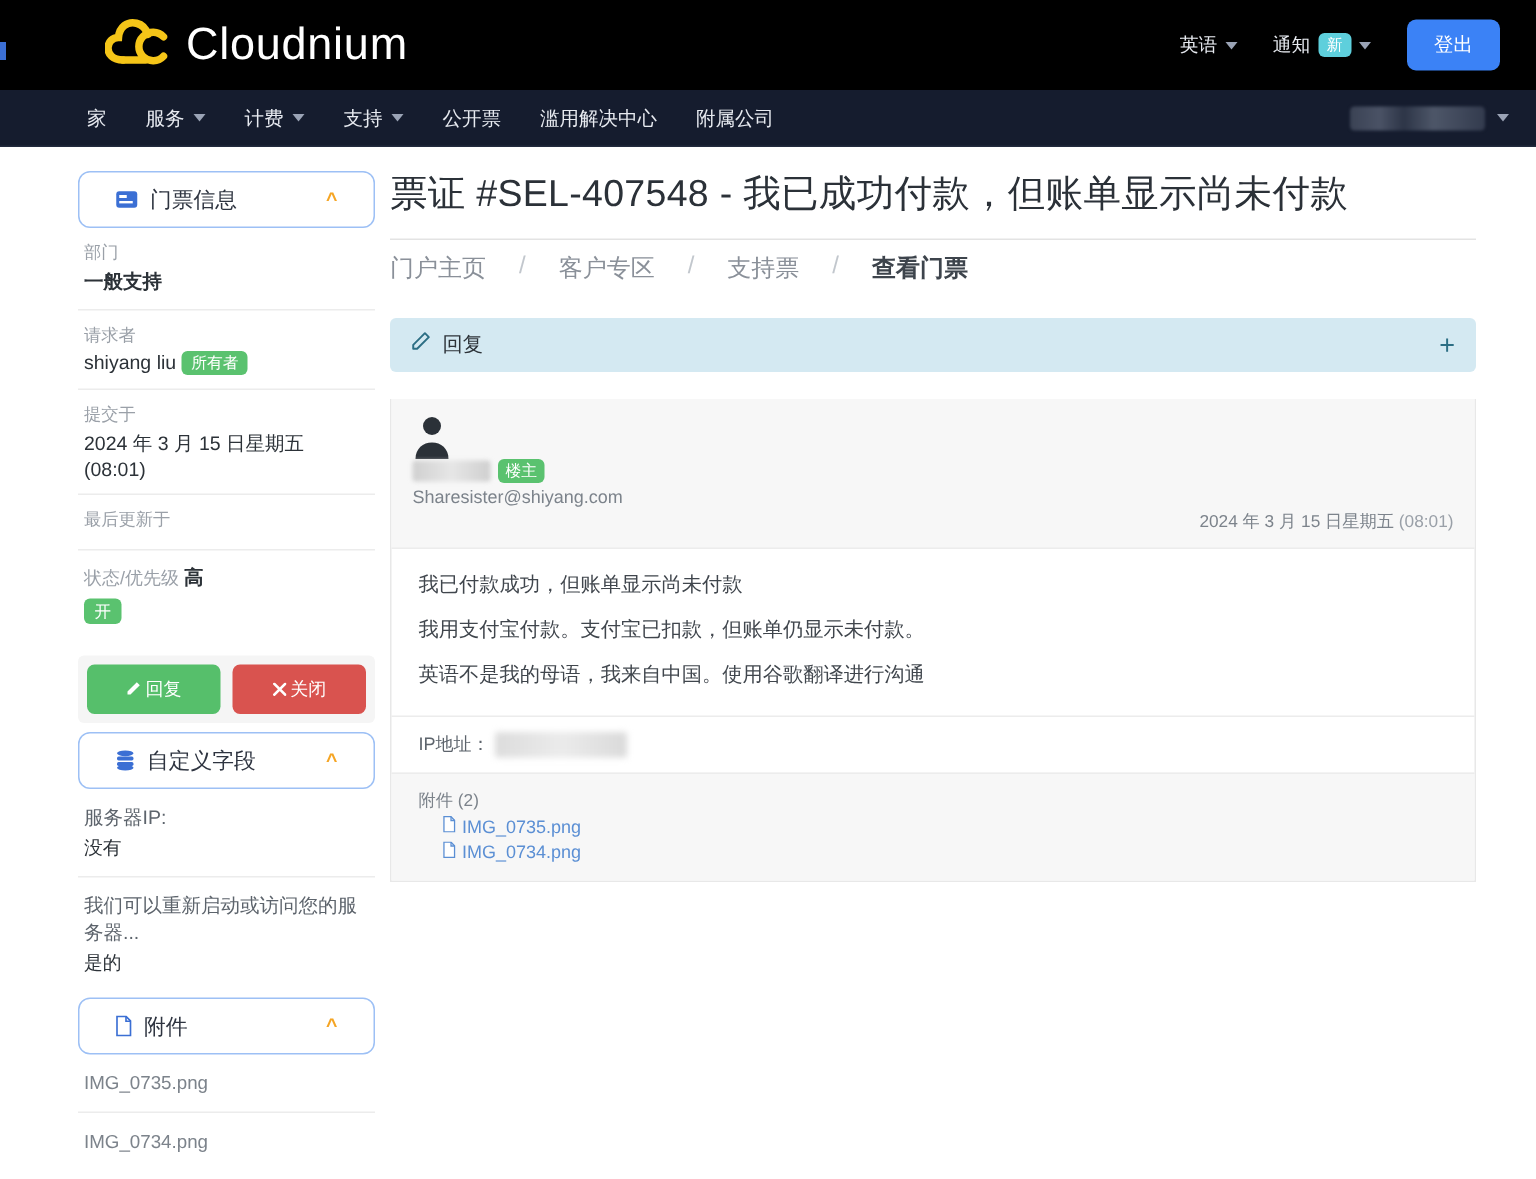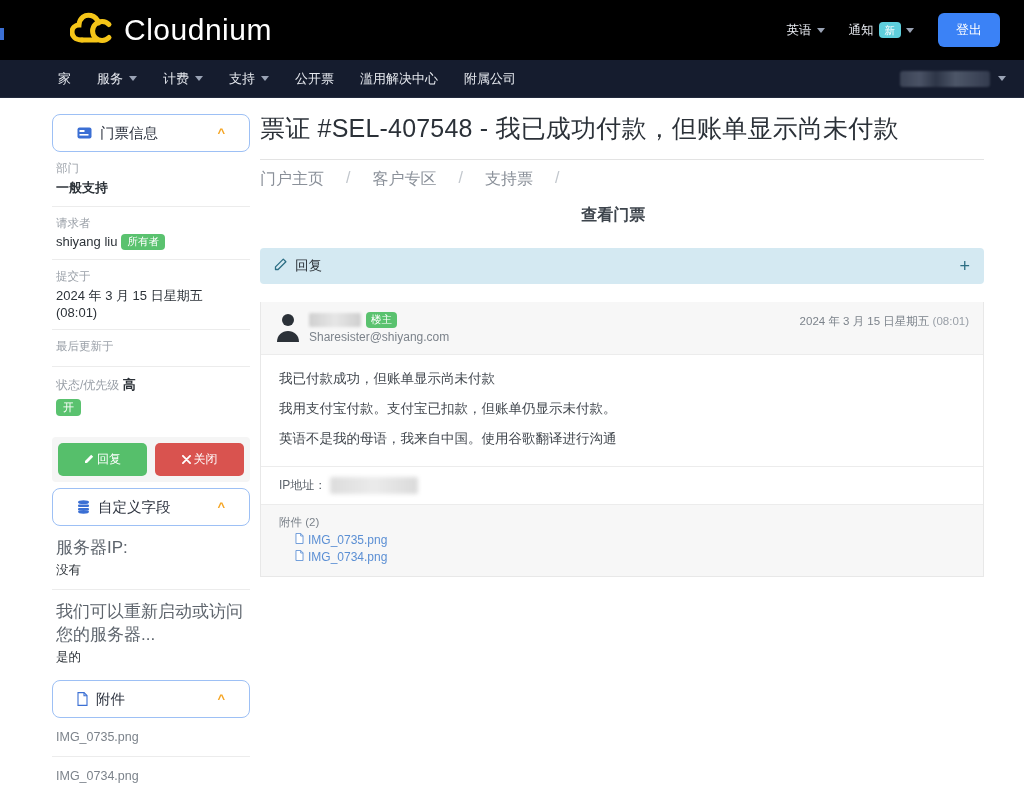--- a/index.html
+++ b/index.html
@@ -112,52 +112,52 @@
   .btn {
     flex: 1; border: none; border-radius: 5px; color: #fff;
     font-size: 12px; padding: 8px 0; cursor: pointer; font-family: inherit;
     display: flex; align-items: center; justify-content: center; gap: 3px;
   }
   .btn-green { background: #56bf6b; }
   .btn-red   { background: #d9534f; }
 
   .cf-row { padding: 10px 4px; border-bottom: 1px solid #ececec; }
   .cf-row:last-child { border-bottom: none; }
-  .cf-label { font-size: 17px; color: #5d646c; }
+  .cf-label { font-size: 13px; color: #5d646c; }
   .cf-val { font-size: 12.5px; color: #2c3238; margin-top: 3px; }
 
   .att-row {
     padding: 12px 4px; border-bottom: 1px solid #ececec;
     font-size: 12.5px; color: #7c838b; cursor: pointer;
   }
   .att-row:last-child { border-bottom: none; }
 
   
   .page-title {
     font-size: 25px; color: #2b3138; font-weight: 400; letter-spacing: .2px;
     padding-top: 2px;
   }
   .title-rule { border-bottom: 1px solid #e3e3e3; margin-top: 14px; }
   .breadcrumb { font-size: 16px; color: #8a9099; margin-top: 9px; display: flex; gap: 22px; }
   .breadcrumb .sep { color: #c2c7cd; }
   .breadcrumb .crumb { cursor: pointer; }
-  .breadcrumb .crumb.active { color: #3d444c; font-weight: 700; cursor: default; margin-top: 36px; }
+  .breadcrumb .crumb.active { color: #3d444c; font-weight: 700; cursor: default; }
 
   .reply-bar {
     margin-top: 22px; background: #d4e9f2; border-radius: 4px;
     height: 36px; display:flex; align-items:center; padding: 0 14px;
     cursor: pointer;
   }
   .reply-bar .rb-label { font-size: 13.5px; color: #2c3238; margin-left: 8px; }
   .reply-bar .plus { margin-left: auto; font-size: 18px; color: #2c6e84; line-height: 1; }
 
   .post-card { border: 1px solid #e8e8e8; border-top: none; margin-top: 18px; background:#fff; }
   .post-head {
     background: #f7f7f7; display: flex; align-items: flex-start;
-    padding: 10px 14px; border-bottom: 1px solid #ececec;
+    padding: 10px 14px; border-bottom: 1px solid #ececec; flex-direction: column;
   }
   .avatar { width: 26px; height: 30px; flex: none; margin-right: 8px; }
   .who-name { display: flex; align-items: center; gap: 5px; height: 15px; }
   .redact-name { width: 52px; height: 14px; background: linear-gradient(90deg,#d0d0d0,#e6e6e6,#cfcfcf); border-radius: 2px; filter: blur(1.4px); }
   .pill-op { background: #5ac26f; color:#fff; font-size: 10.5px; border-radius: 4px; padding: 1px 5px; }
   .who-mail { font-size: 12px; color: #7c838b; margin-top: 3px; }
   .post-date { margin-left: auto; font-size: 11.5px; color: #7c838b; padding-top: 2px; }
   .post-date .time { color: #9aa0a8; }
 
   .post-body { padding: 14px 18px 16px 18px; }

